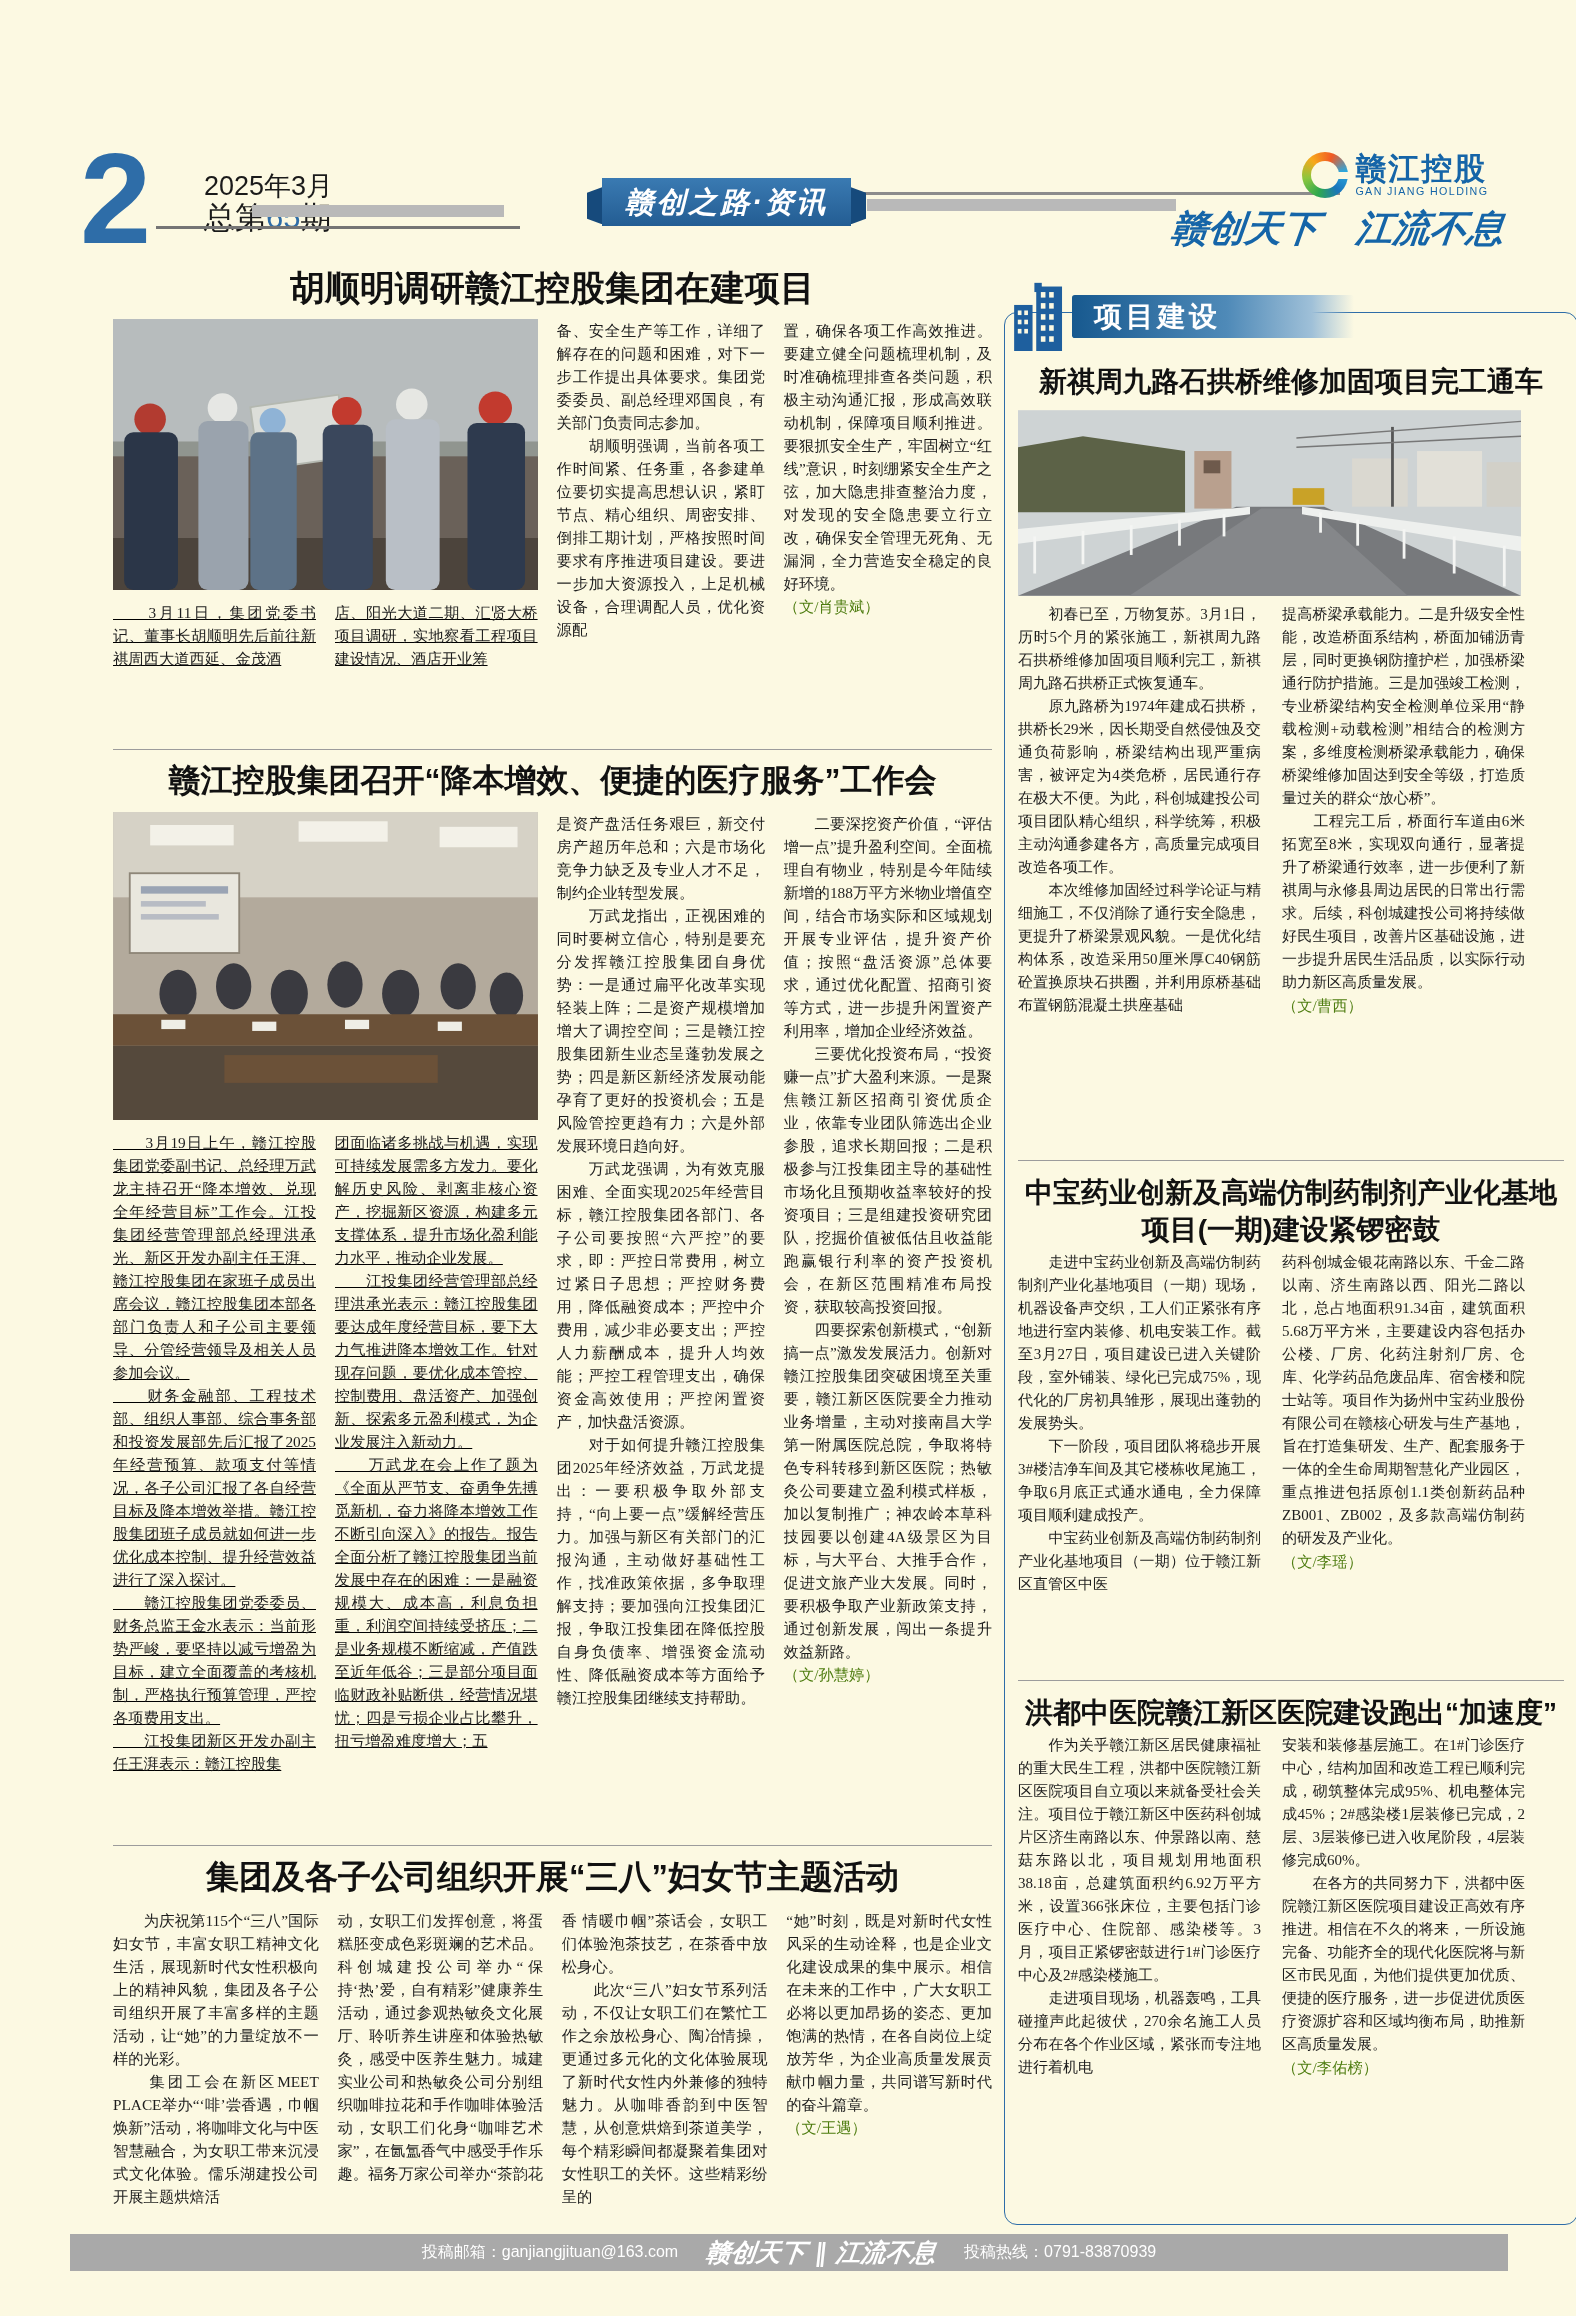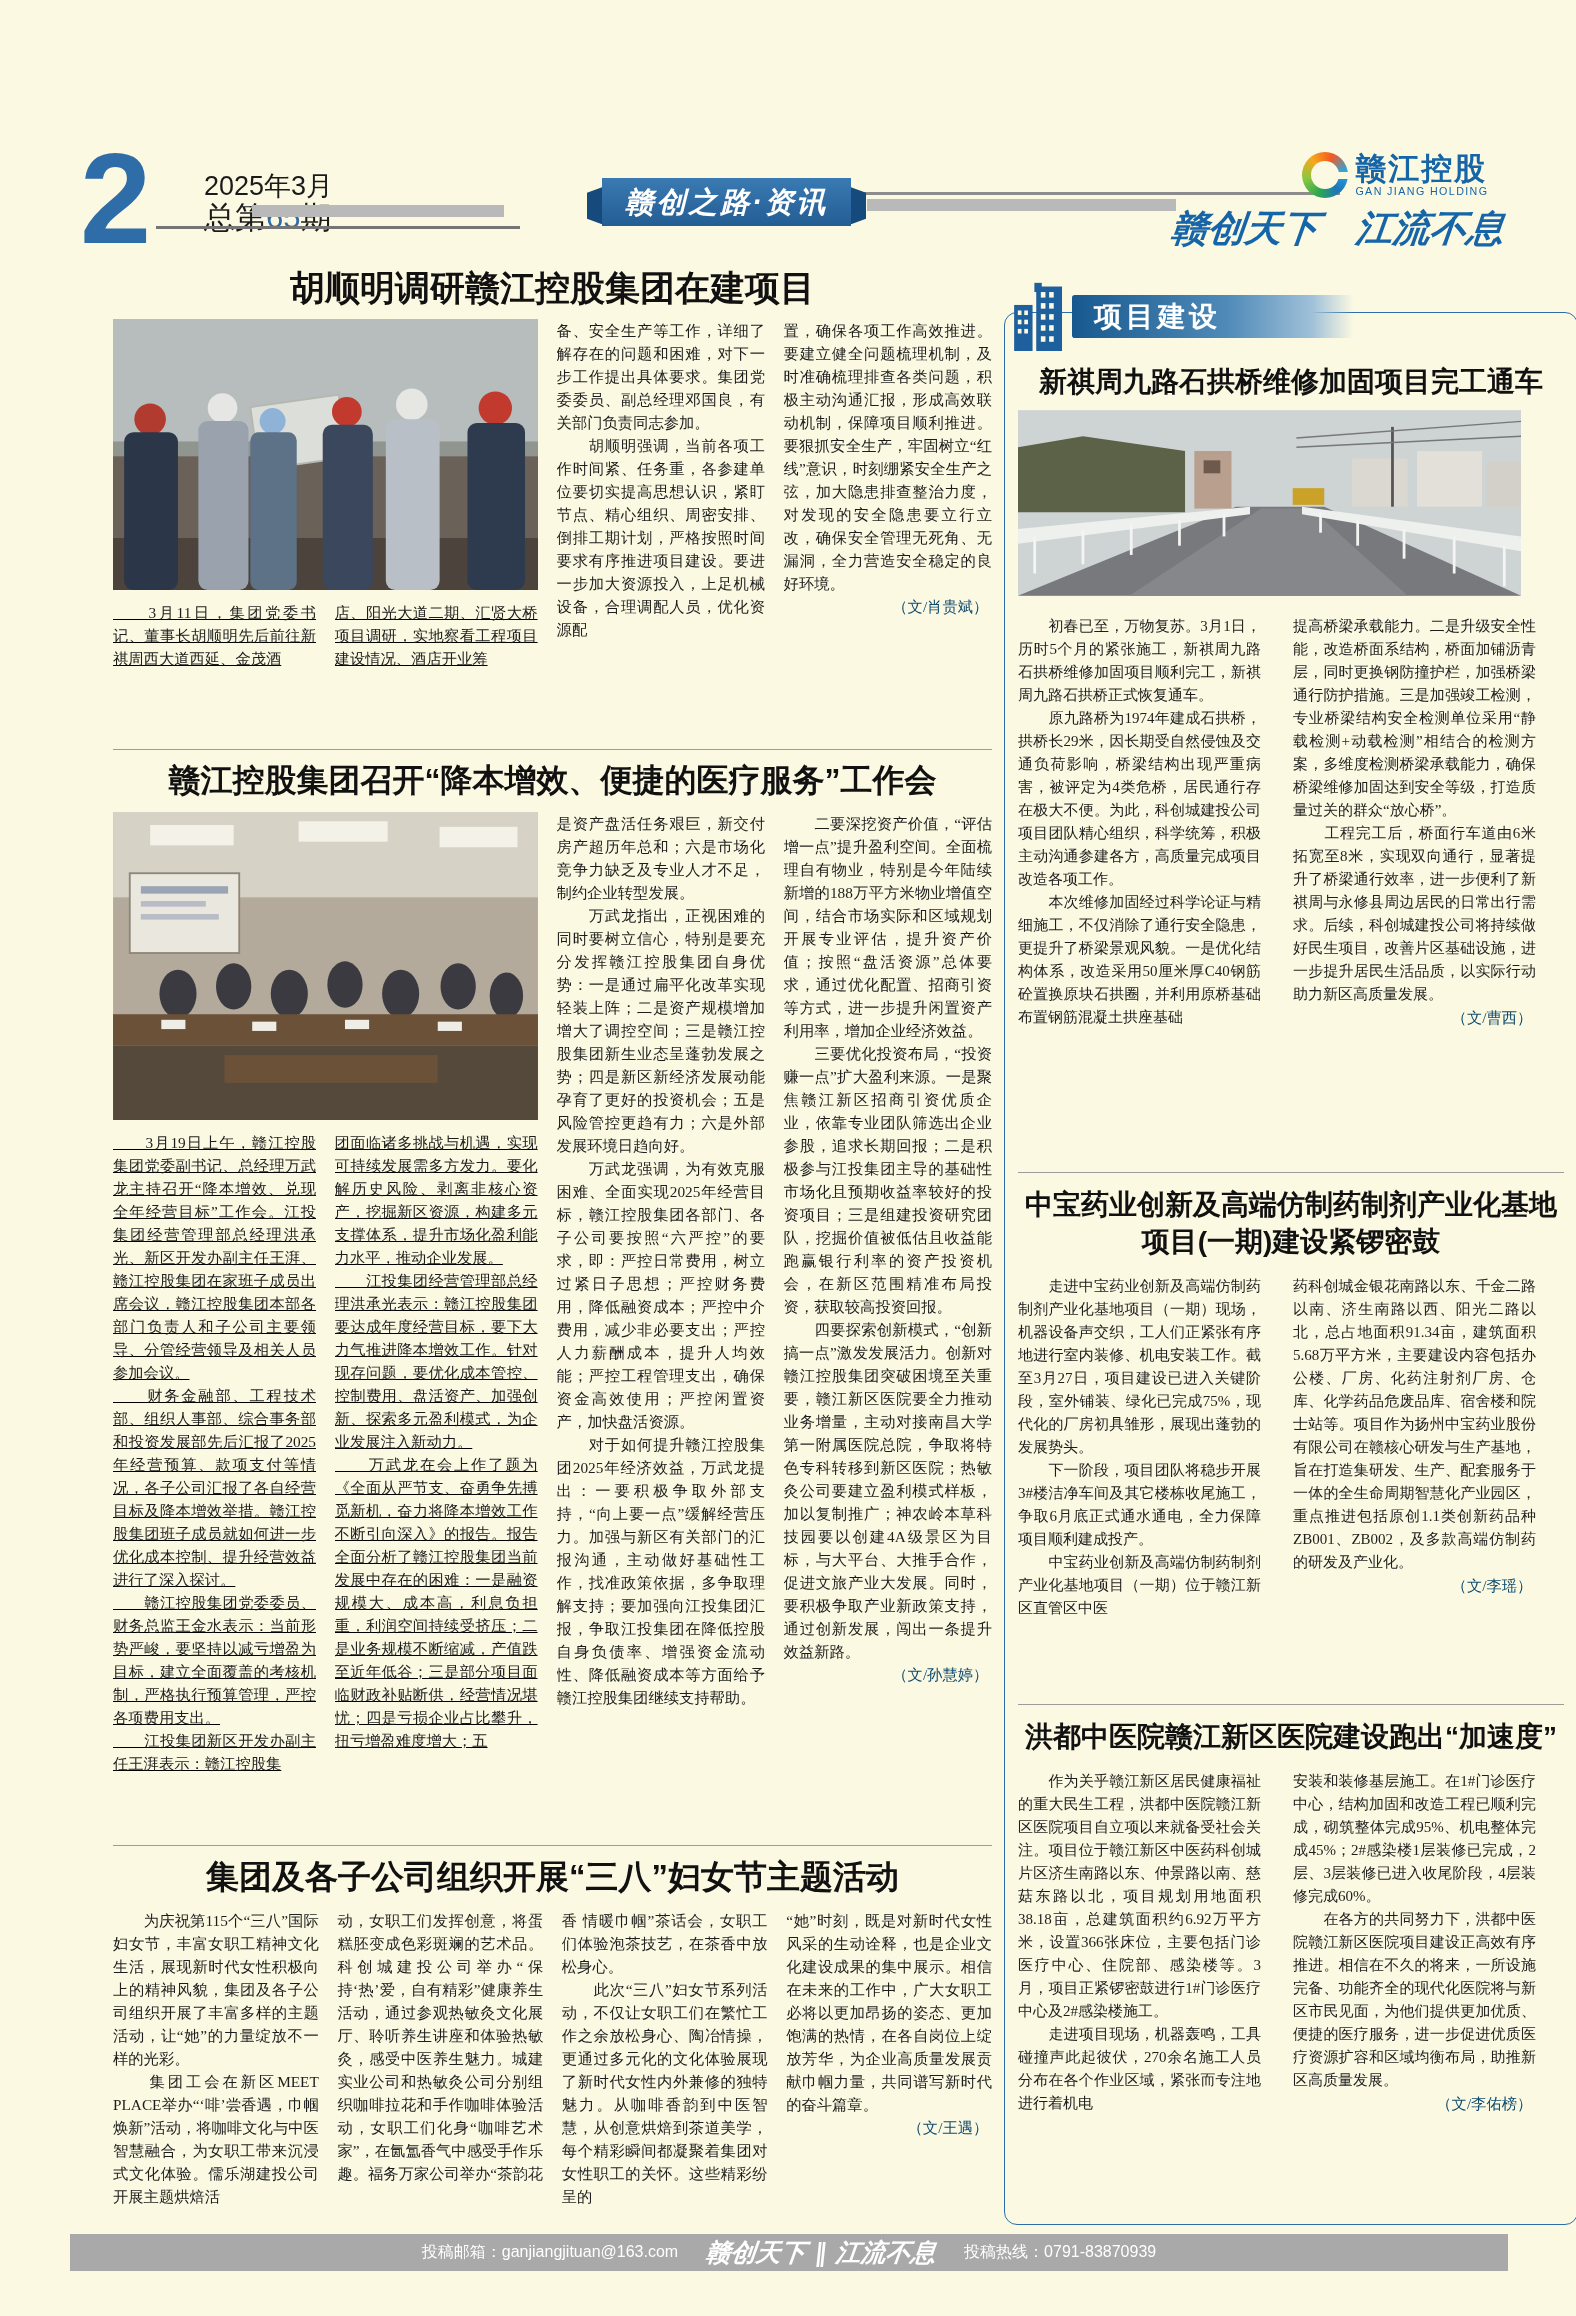--- a/index.html
+++ b/index.html
@@ -32,21 +32,21 @@
   .logo-text .sub { font-size:10.7px; letter-spacing:1.4px; line-height:13px; }
   .slogan-top { position:absolute; left:1171px; top:204px; width:371px; font-family:"DejaVu Serif",serif;
                 font-style:italic; font-weight:bold; font-size:37px; color:#1565a8; transform:skewX(-6deg); white-space:nowrap; }
 
   
   .main { position:absolute; left:113px; top:267px; width:879px; }
   .art-title { font-family:"Liberation Sans","DejaVu Sans",sans-serif; font-weight:bold; color:#111; text-align:center; }
   .cols { display:flex; gap:18.6px; }
   .col { text-align:justify; font-size:15.3px; line-height:23px; color:#1d1d1d; overflow:hidden; }
   .col p { margin:0; }
-  .byline { text-align:right; font-size:15.3px; line-height:23px; color:#0c4a6e; padding-right:3.7px; }
+  .byline { text-align:left; font-size:15.3px; line-height:23px; color:#4d7c0f; padding-right:3.7px; }
   .divider { border:none; border-top:0.9px solid #9c9c9c; margin:22px 0 9.3px; }
 
   .art-a-title { font-size:35px; line-height:41px; }
   .art-a-body { display:flex; gap:18.6px; margin-top:11px; height:408px; }
   .photo-block { flex:none; }
   .caption-cols { display:flex; gap:18.6px; margin-top:7.4px;text-decoration:underline; }
   .caption-cols .col { width:203px; height:96px; }
   .art-a-body .col.side { width:209px; height:408px; }
 
   .art-b-title { font-size:32px; line-height:43px; }
@@ -65,21 +65,21 @@
   .badge { position:absolute; top:-32px; left:7.4px; display:flex; align-items:center; }
   .badge-icon { margin-right:5.6px; }
   .badge-bar { width:282px; height:43px; border-radius:2.8px; padding-left:22px;
                background:linear-gradient(90deg,#17598f,#4f8ab8 55%,#9fc0d8 85%,rgba(159,192,216,0));
                color:#fff; font-family:"Liberation Sans","DejaVu Sans",sans-serif; font-weight:bold;
                font-size:28px; line-height:43px; letter-spacing:3.7px; }
   .sb-inner { padding:41px 13px 7.4px; }
   .sb-art { padding-top:9.3px; }
   .sb-art + .sb-art { border-top:0.9px solid #9c9c9c; margin-top:13px; padding-top:13px; }
   .sb-title { font-size:28px; line-height:37px; }
-  .sb-cols { display:flex; gap:32px; margin-top:15px; }
+  .sb-cols { display:flex; gap:21px; margin-top:3px; }
   .sb-cols .col { width:243px; font-size:15px; line-height:23px; }
   .sb-cols .c1 { height:544px; }  .sb1-photo { margin-top:9.3px; }
   .sb2 .col { height:416px; }
   .sb3 .col { height:443px; }
 
   
   .footer { position:absolute; left:70px; top:2234px; width:1438px; height:37px; background:#a9a9a9;
             display:flex; align-items:center; justify-content:center; gap:28px; color:#fff;
             font-family:"Liberation Sans","DejaVu Sans",sans-serif; }
   .footer .f-small { font-size:16px; }

